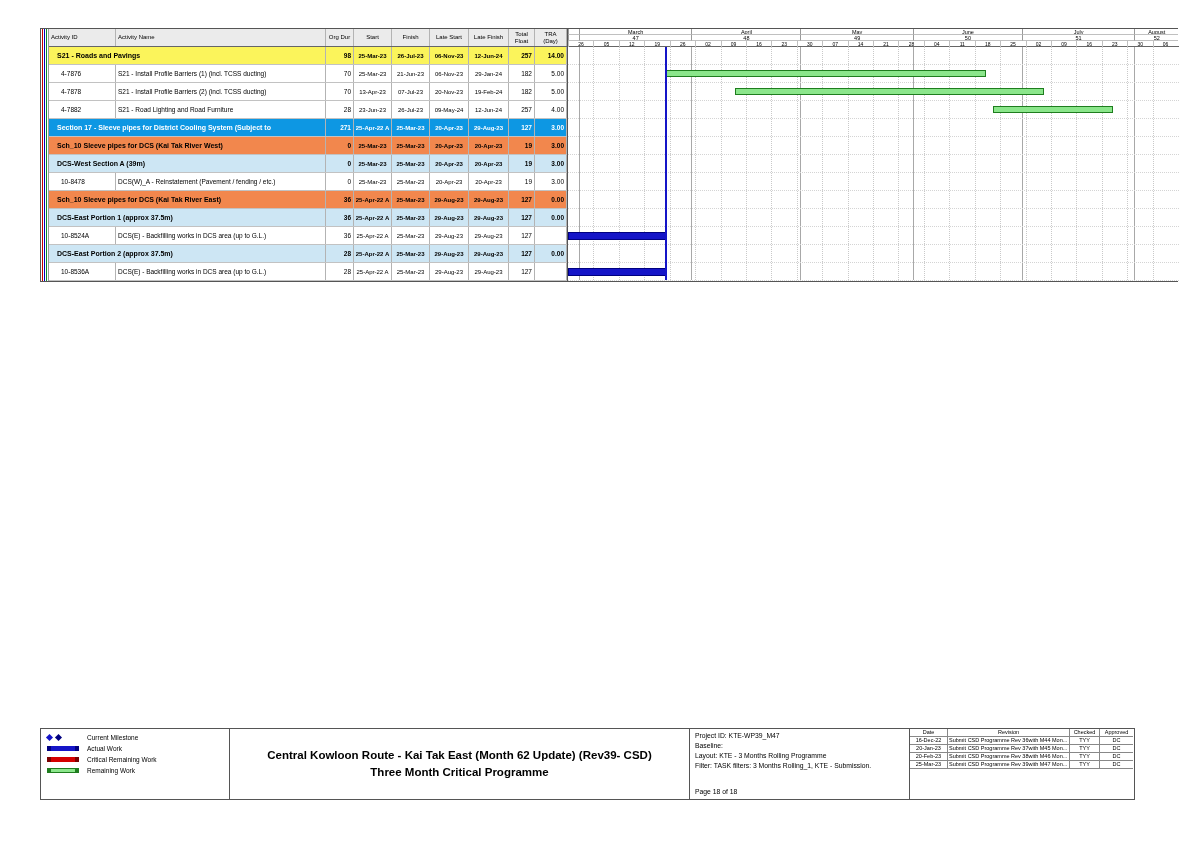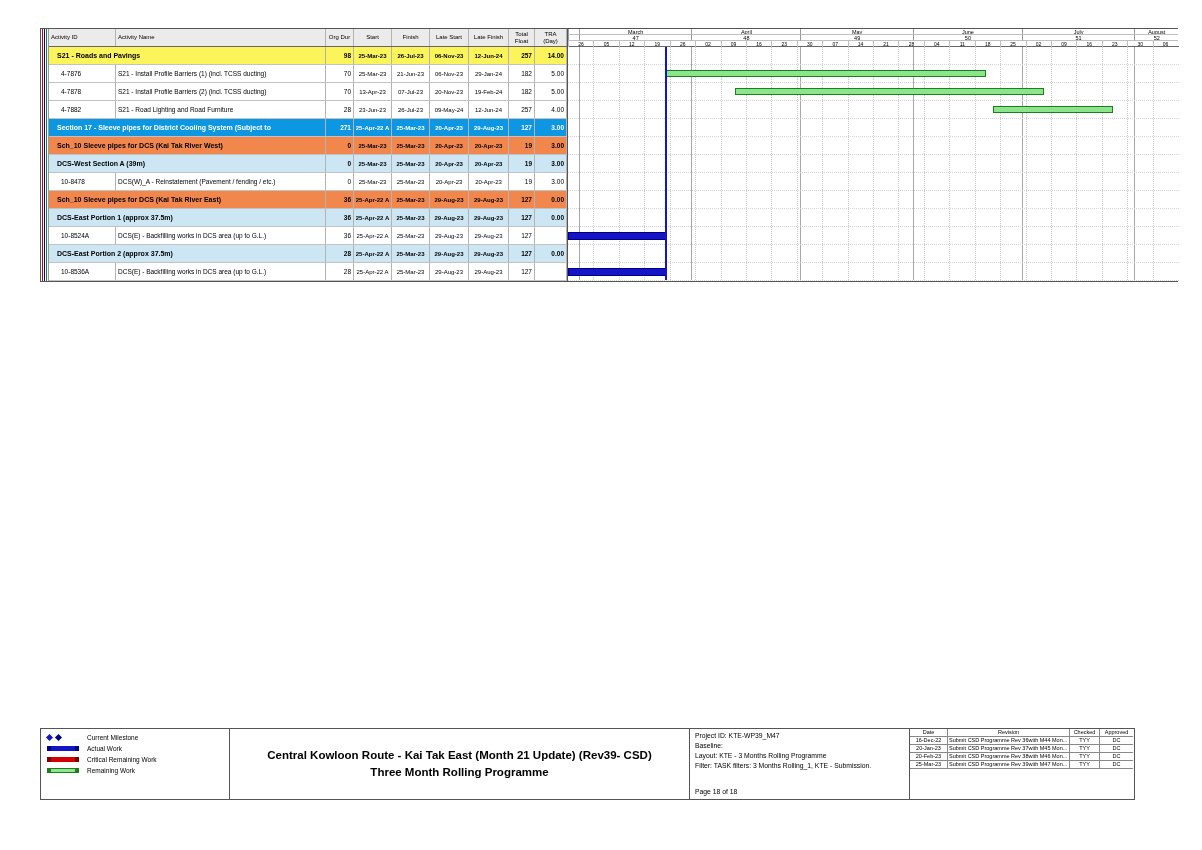--- a/index.html
+++ b/index.html
@@ -357,22 +357,22 @@
               <div class="mid"></div>
               <div class="cap"></div>
             </div>
           </div>
           <div class="legend-label">Remaining Work</div>
         </div>
       </div>
   </div>
 
   <div class="fbox title-box">
-    <div class="title-line">Central Kowloon Route - Kai Tak East (Month 21 Update) (Rev39- CSD)</div>
-    <div class="title-line">Three Month Rolling Programme</div>
+    <div class="title-line">Central Kowloon Route - Kai Tak East (Month 62 Update) (Rev39- CSD)</div>
+    <div class="title-line">Three Month Critical Programme</div>
   </div>
 
   <div class="fbox info-box">
     <div style="display:flex;flex-direction:column;gap:2.5px;">
         <div class="info-line">Project ID: KTE-WP39_M47</div>
         <div class="info-line">Baseline:</div>
         <div class="info-line">Layout: KTE - 3 Months Rolling Programme</div>
         <div class="info-line">Filter: TASK filters: 3 Months Rolling_1, KTE - Submission.</div>
       </div>
     <div class="page-number">Page 18 of 18</div>

